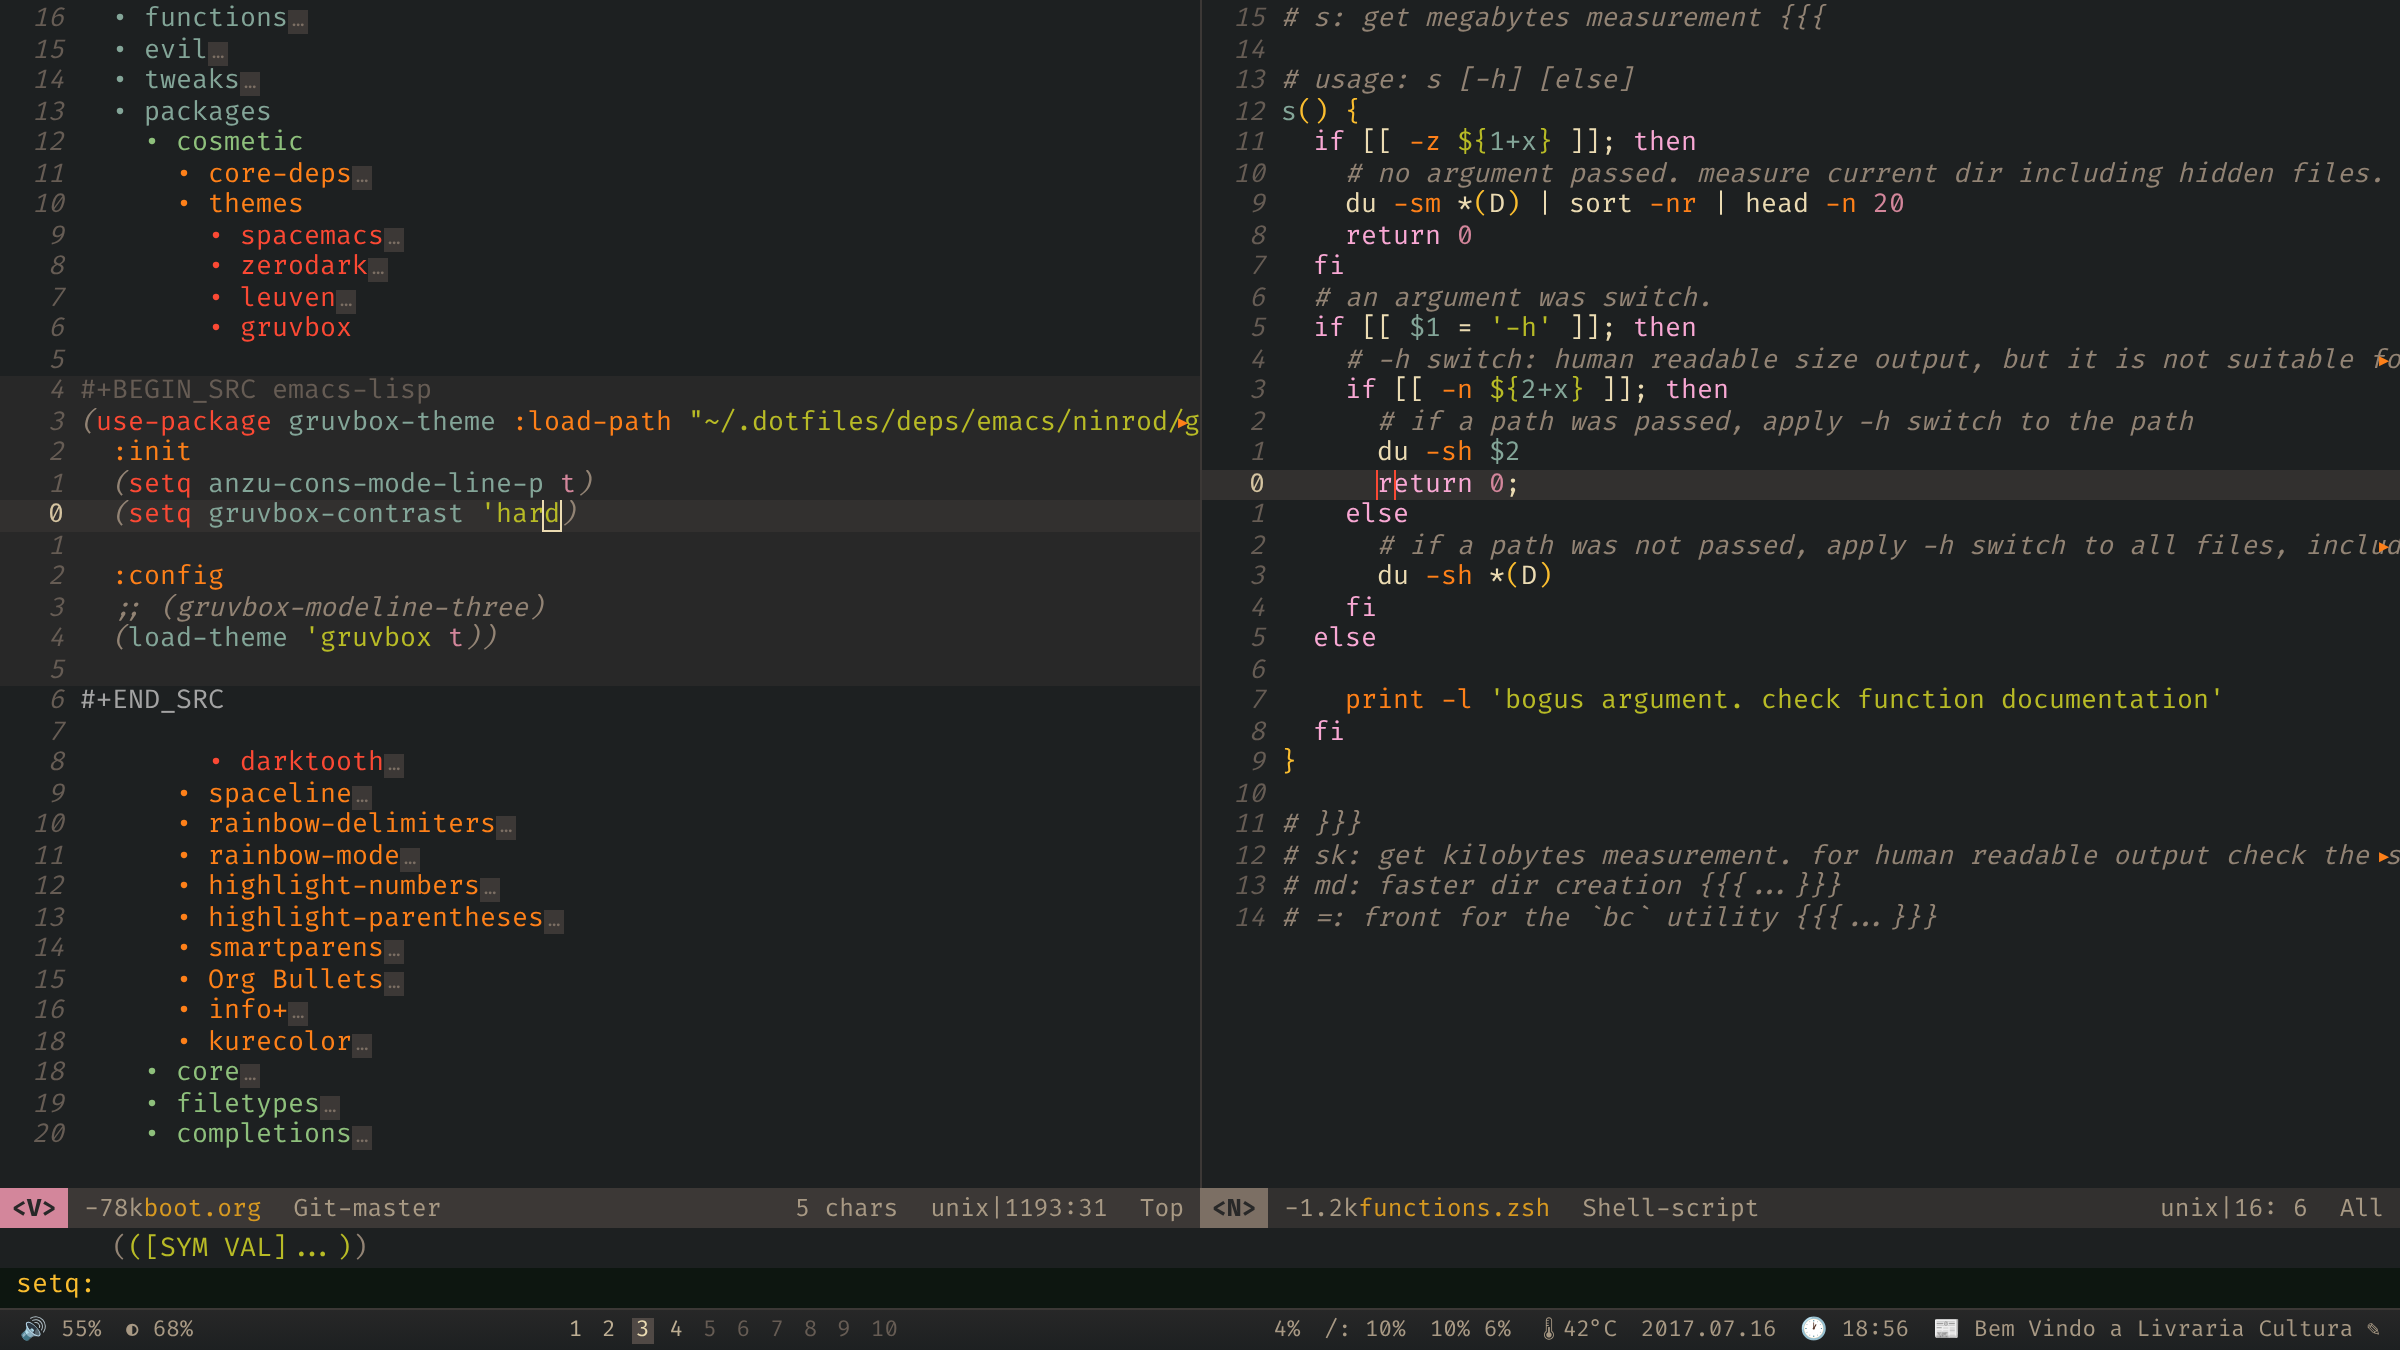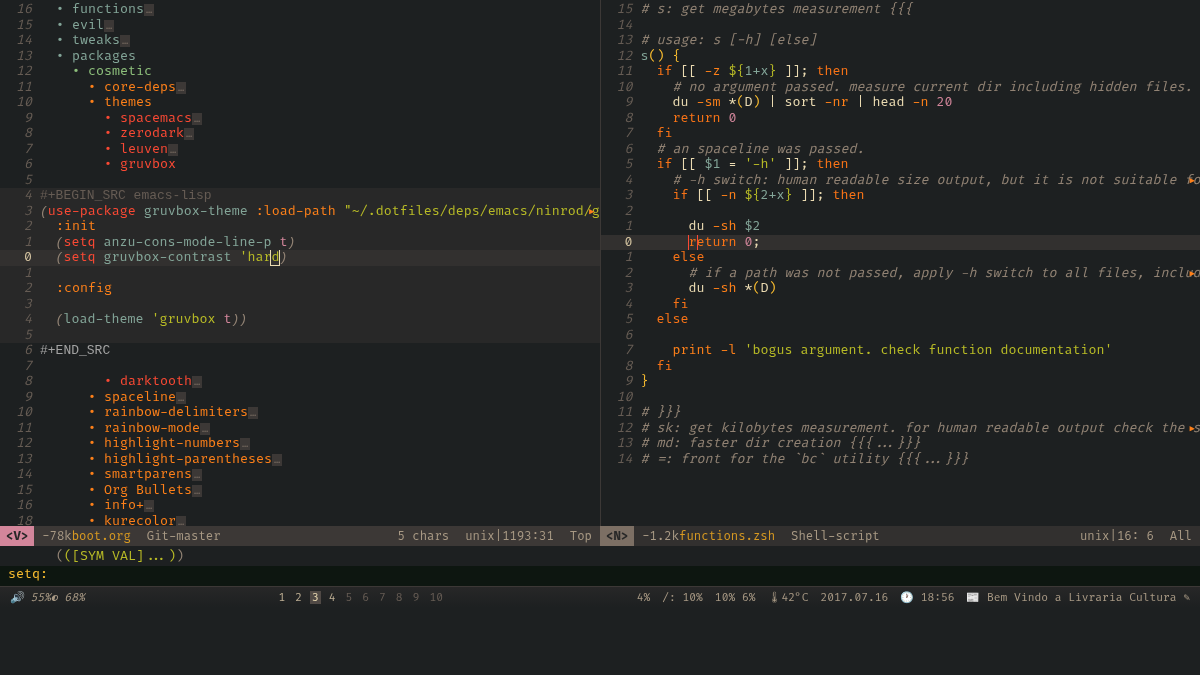--- a/index.html
+++ b/index.html
@@ -4,42 +4,42 @@
 <style>
 * { margin: 0; padding: 0; box-sizing: border-box; }
 body {
   width: 1200px; height: 675px;
   background: #1d2021;
   font-family: "Fira Code", "DejaVu Sans Mono", monospace;
   font-size: 13px;
   color: #ebdbb2;
   overflow: hidden;
 }
-.editor-area { display: flex; height: 526px; border-radius: 10px; }
+.editor-area { display: flex; height: 594px; border-radius: 10px; }
 .pane { flex: 1; display: flex; flex-direction: column; overflow: hidden; }
 .pane-left { border-right: 1px solid #3c3836; }
 .code-body { flex: 1; overflow: hidden; padding-top: 2px; }
 .line { display: flex; height: 15.5px; line-height: 15.5px; white-space: pre; }
 .gutter { width: 40px; text-align: right; padding-right: 8px; color: #665c54; flex-shrink: 0; font-style: italic; }
 .gutter.cur { color: #d5c4a1; font-style: normal; }
 .content { flex: 1; overflow: hidden; position: relative; }
 .src-block { background: #282828; }
 .hl-line { background: #32302f; }
 .bullet { color: #83a598; }
 .blue { color: #83a598; }
 .aqua { color: #8ec07c; }
 .orange { color: #fe8019; }
 .red { color: #fb4934; }
 .green { color: #b8bb26; }
 .yellow { color: #fabd2f; }
 .purple { color: #d3869b; }
-.gray { color: #928374; font-style: italic; font-family: Liberation Mono, monospace; }
+.gray { color: #928374; font-style: italic; }
 .comment { color: #928374; font-style: italic; }
 .string { color: #b8bb26; }
-.kw { color: #f97316; }
+.kw { color: #f9a8d4; }
 .var { color: #83a598; }
 .num { color: #d3869b; }
 .fold { color: #7c6f64; background: #3c3836; font-size: 10px; padding: 0 2px; }
 .point { outline: 1px solid #ebdbb2; }
 .right-cursor { outline: 1px solid #fb4934; }
 .fold-arrow { color: #fe8019; position:absolute; right:4px; }
 
 .modeline-row { display: flex; height: 20px; background: #3c3836; font-size: 12px; }
 .ml { display: flex; align-items: center; height: 100%; }
 .ml-badge { background: #d3869b; color: #282828; padding: 0 6px; font-weight: bold; }
@@ -51,21 +51,21 @@
 
 .minibuffer { height: 20px; padding: 2px 8px; background: #1d2021; color: #ebdbb2; font-size: 13px; display:flex; align-items:center; }
 .mb-prompt { color: #fabd2f; margin-top: 36px; }
 .mb-args { color: #b8bb26; }
 
 .desktop-bar {
   height: 21px; background: linear-gradient(to bottom, rgba(40,40,40,0.9), rgba(29,32,33,0.95));
   display: flex; align-items: center; font-size: 11px; color: #a89984; padding: 0 10px;
   border-top: 1px solid #3c3836;
 }
-.db-left { display:flex; align-items:center;font-style:italic; }
+.db-left { display:flex; gap:12px; align-items:center; }
 .db-center { flex:1; display:flex; justify-content:center; gap:6px; }
 .db-right { display:flex; gap:12px; align-items:center; }
 .ws { color: #665c54; padding: 0 2px; }
 .ws.active { color: #ebdbb2; background:#504945; }
 .ws.occ { color: #bdae93; }
 </style>
 </head>
 <body>
 
 <div class="editor-area">
@@ -83,21 +83,21 @@
         <div class="line"><div class="gutter">7</div><div class="content"><span>        </span><span class="bullet red">• </span><span class="red">leuven</span><span class="fold">…</span></div></div>
         <div class="line"><div class="gutter">6</div><div class="content"><span>        </span><span class="bullet red">• </span><span class="red">gruvbox</span></div></div>
         <div class="line"><div class="gutter">5</div><div class="content"></div></div>
         <div class="line src-block"><div class="gutter">4</div><div class="content"><span class="gray" style="font-style: normal; color: rgb(102, 92, 84);">#+BEGIN_SRC emacs-lisp</span></div></div>
         <div class="line src-block"><div class="gutter">3</div><div class="content"><span class="gray">(</span><span class="red">use-package </span><span class="var">gruvbox-theme </span><span class="orange">:load-path </span><span class="string">"~/.dotfiles/deps/emacs/ninrod/gruvbox-</span><span class="fold-arrow">▸</span></div></div>
         <div class="line src-block"><div class="gutter">2</div><div class="content"><span>  </span><span class="orange">:init</span></div></div>
         <div class="line src-block"><div class="gutter">1</div><div class="content"><span class="gray">  (</span><span class="red">setq </span><span class="var">anzu-cons-mode-line-p </span><span class="purple">t</span><span class="gray">)</span></div></div>
         <div class="line src-block hl-line"><div class="gutter cur">0</div><div class="content"><span class="gray">  (</span><span class="red">setq </span><span class="var">gruvbox-contrast </span><span class="string">'har</span><span class="string point">d</span><span class="gray">)</span></div></div>
         <div class="line src-block"><div class="gutter">1</div><div class="content"></div></div>
         <div class="line src-block"><div class="gutter">2</div><div class="content"><span>  </span><span class="orange">:config</span></div></div>
-        <div class="line src-block"><div class="gutter">3</div><div class="content"><span>  </span></div></div>
+        <div class="line src-block"><div class="gutter">3</div><div class="content"><span>  </span><span class="comment">;; (gruvbox-modeline-three)</span></div></div>
         <div class="line src-block"><div class="gutter">4</div><div class="content"><span class="gray">  (</span><span class="var">load-theme </span><span class="string">'gruvbox </span><span class="purple">t</span><span class="gray">))</span></div></div>
         <div class="line src-block"><div class="gutter">5</div><div class="content"></div></div>
         <div class="line"><div class="gutter">6</div><div class="content"><span class="gray" style="font-style: normal; color: #a3a3a3;">#+END_SRC</span></div></div>
         <div class="line"><div class="gutter">7</div><div class="content"></div></div>
         <div class="line"><div class="gutter">8</div><div class="content"><span>        </span><span class="bullet red">• </span><span class="red">darktooth</span><span class="fold">…</span></div></div>
         <div class="line"><div class="gutter">9</div><div class="content"><span>      </span><span class="bullet orange">• </span><span class="orange">spaceline</span><span class="fold">…</span></div></div>
         <div class="line"><div class="gutter">10</div><div class="content"><span>      </span><span class="bullet orange">• </span><span class="orange">rainbow-delimiters</span><span class="fold">…</span></div></div>
         <div class="line"><div class="gutter">11</div><div class="content"><span>      </span><span class="bullet orange">• </span><span class="orange">rainbow-mode</span><span class="fold">…</span></div></div>
         <div class="line"><div class="gutter">12</div><div class="content"><span>      </span><span class="bullet orange">• </span><span class="orange">highlight-numbers</span><span class="fold">…</span></div></div>
         <div class="line"><div class="gutter">13</div><div class="content"><span>      </span><span class="bullet orange">• </span><span class="orange">highlight-parentheses</span><span class="fold">…</span></div></div>
@@ -114,25 +114,25 @@
     <div class="code-body" id="right-body">
         <div class="line"><div class="gutter">15</div><div class="content"><span class="comment"># s: get megabytes measurement {{{</span></div></div>
         <div class="line"><div class="gutter">14</div><div class="content"></div></div>
         <div class="line"><div class="gutter">13</div><div class="content"><span class="comment"># usage: s [-h] [else]</span></div></div>
         <div class="line"><div class="gutter">12</div><div class="content"><span class="var">s</span><span class="yellow">() {</span></div></div>
         <div class="line"><div class="gutter">11</div><div class="content"><span>  </span><span class="kw">if</span><span> [[ </span><span class="orange">-z</span><span class="green"> ${</span><span class="var">1+x</span><span class="green">}</span><span> ]]; </span><span class="kw">then</span></div></div>
         <div class="line"><div class="gutter">10</div><div class="content"><span>    </span><span class="comment"># no argument passed. measure current dir including hidden files.</span></div></div>
         <div class="line"><div class="gutter">9</div><div class="content"><span>    du </span><span class="orange">-sm</span><span> *</span><span class="yellow">(</span><span>D</span><span class="yellow">)</span><span> | sort </span><span class="orange">-nr</span><span> | head </span><span class="orange">-n</span><span> </span><span class="num">20</span></div></div>
         <div class="line"><div class="gutter">8</div><div class="content"><span>    </span><span class="kw">return</span><span> </span><span class="num">0</span></div></div>
         <div class="line"><div class="gutter">7</div><div class="content"><span>  </span><span class="kw">fi</span></div></div>
-        <div class="line"><div class="gutter">6</div><div class="content"><span>  </span><span class="comment"># an spaceline was passed.</span></div></div>
+        <div class="line"><div class="gutter">6</div><div class="content"><span>  </span><span class="comment"># an argument was switch.</span></div></div>
         <div class="line"><div class="gutter">5</div><div class="content"><span>  </span><span class="kw">if</span><span> [[ </span><span class="var">$1</span><span> = </span><span class="string">'-h'</span><span> ]]; </span><span class="kw">then</span></div></div>
         <div class="line"><div class="gutter">4</div><div class="content"><span>    </span><span class="comment"># -h switch: human readable size output, but it is not suitable for orderin</span><span class="fold-arrow">▸</span></div></div>
         <div class="line"><div class="gutter">3</div><div class="content"><span>    </span><span class="kw">if</span><span> [[ </span><span class="orange">-n</span><span class="green"> ${</span><span class="var">2+x</span><span class="green">}</span><span> ]]; </span><span class="kw">then</span></div></div>
-        <div class="line"><div class="gutter">2</div><div class="content"><span>      </span></div></div>
+        <div class="line"><div class="gutter">2</div><div class="content"><span>      </span><span class="comment"># if a path was passed, apply -h switch to the path</span></div></div>
         <div class="line"><div class="gutter">1</div><div class="content"><span>      du </span><span class="orange">-sh</span><span> </span><span class="var">$2</span></div></div>
         <div class="line hl-line"><div class="gutter cur">0</div><div class="content"><span>      </span><span class="kw right-cursor">r</span><span class="kw">eturn</span><span> </span><span class="num">0</span><span>;</span></div></div>
         <div class="line"><div class="gutter">1</div><div class="content"><span>    </span><span class="kw">else</span></div></div>
         <div class="line"><div class="gutter">2</div><div class="content"><span>      </span><span class="comment"># if a path was not passed, apply -h switch to all files, including hidde</span><span class="fold-arrow">▸</span></div></div>
         <div class="line"><div class="gutter">3</div><div class="content"><span>      du </span><span class="orange">-sh</span><span> *</span><span class="yellow">(</span><span>D</span><span class="yellow">)</span></div></div>
         <div class="line"><div class="gutter">4</div><div class="content"><span>    </span><span class="kw">fi</span></div></div>
         <div class="line"><div class="gutter">5</div><div class="content"><span>  </span><span class="kw">else</span></div></div>
         <div class="line"><div class="gutter">6</div><div class="content"><span>    </span></div></div>
         <div class="line"><div class="gutter">7</div><div class="content"><span>    </span><span class="orange">print</span><span> </span><span class="orange">-l</span><span> </span><span class="string">'bogus argument. check function documentation'</span></div></div>
         <div class="line"><div class="gutter">8</div><div class="content"><span>  </span><span class="kw">fi</span></div></div>

